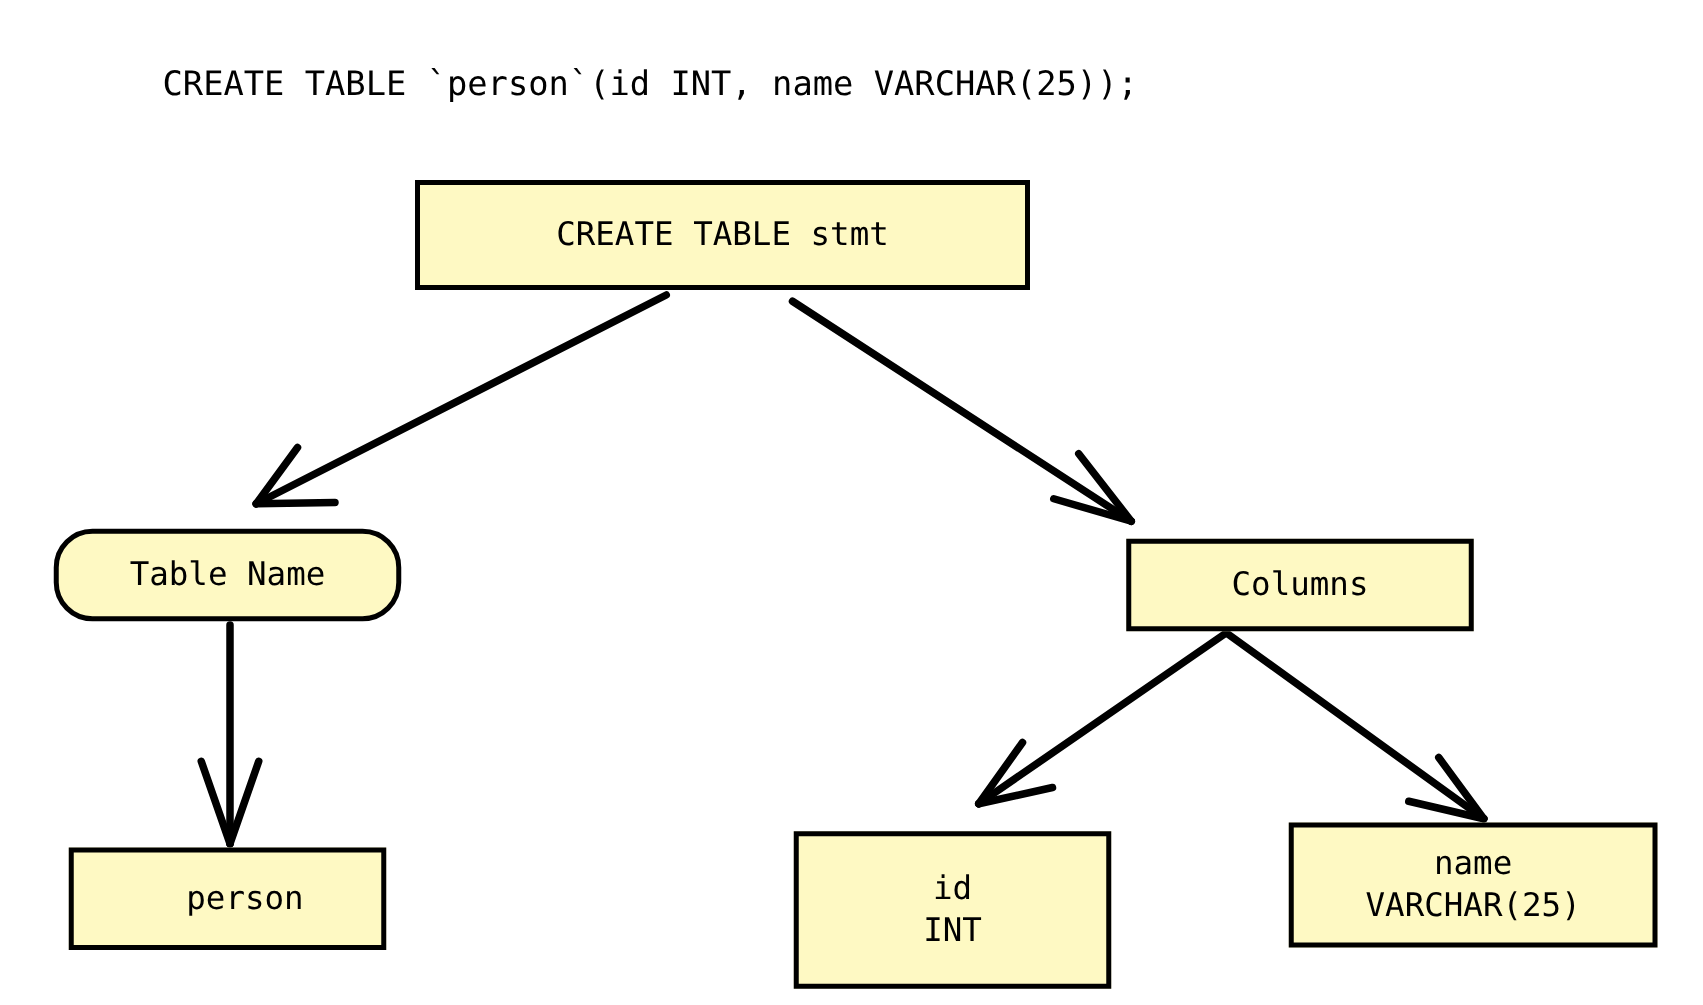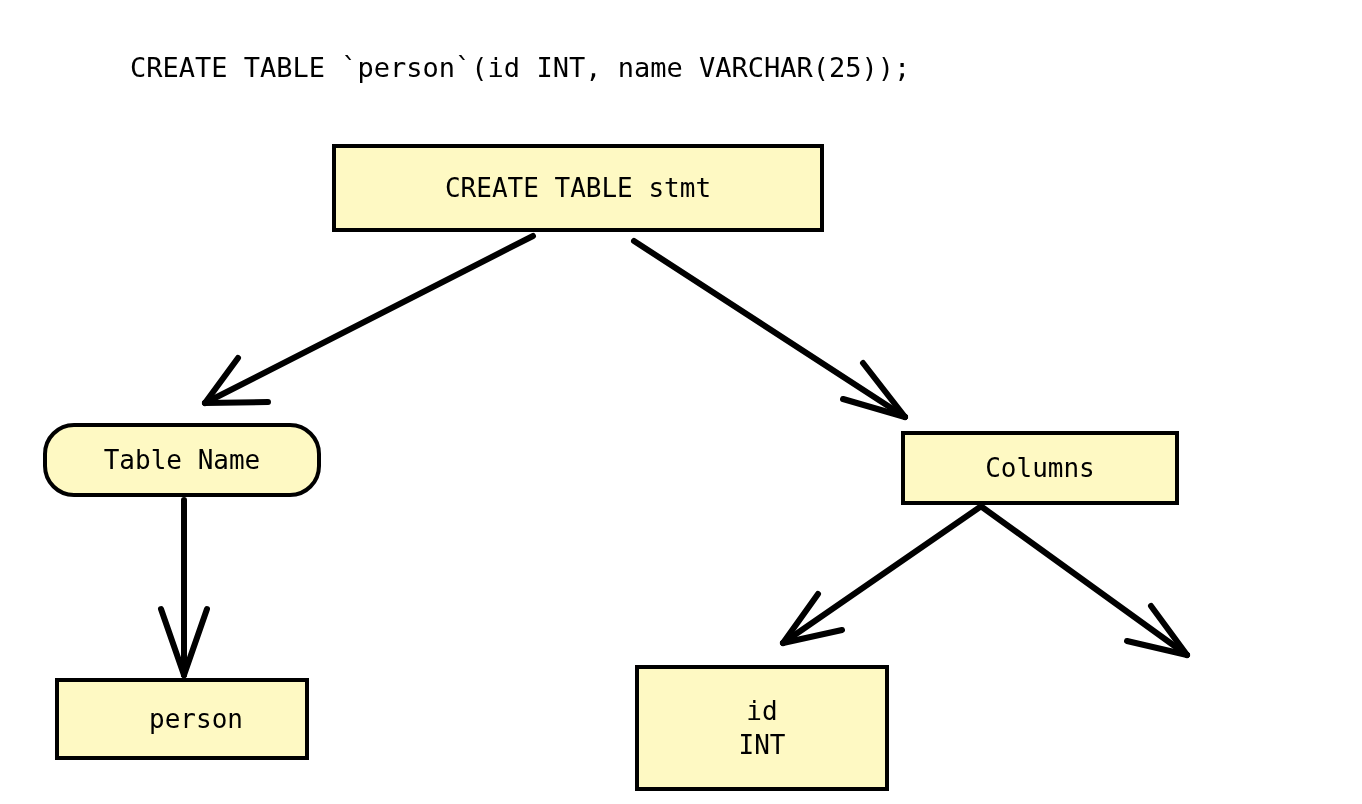--- a/index.html
+++ b/index.html
@@ -121,14 +121,18 @@
 
   <div class="node" id="node-person">
     <span class="line">person</span>
   </div>
 
   <div class="node" id="node-col-id">
     <span class="line">id</span>
     <span class="line">INT</span>
   </div>
 
+  <div class="node" id="node-col-name">
+    <span class="line">name</span>
+    <span class="line">VARCHAR(25)</span>
+  </div>
 
 </div>
 
 </body></html>

